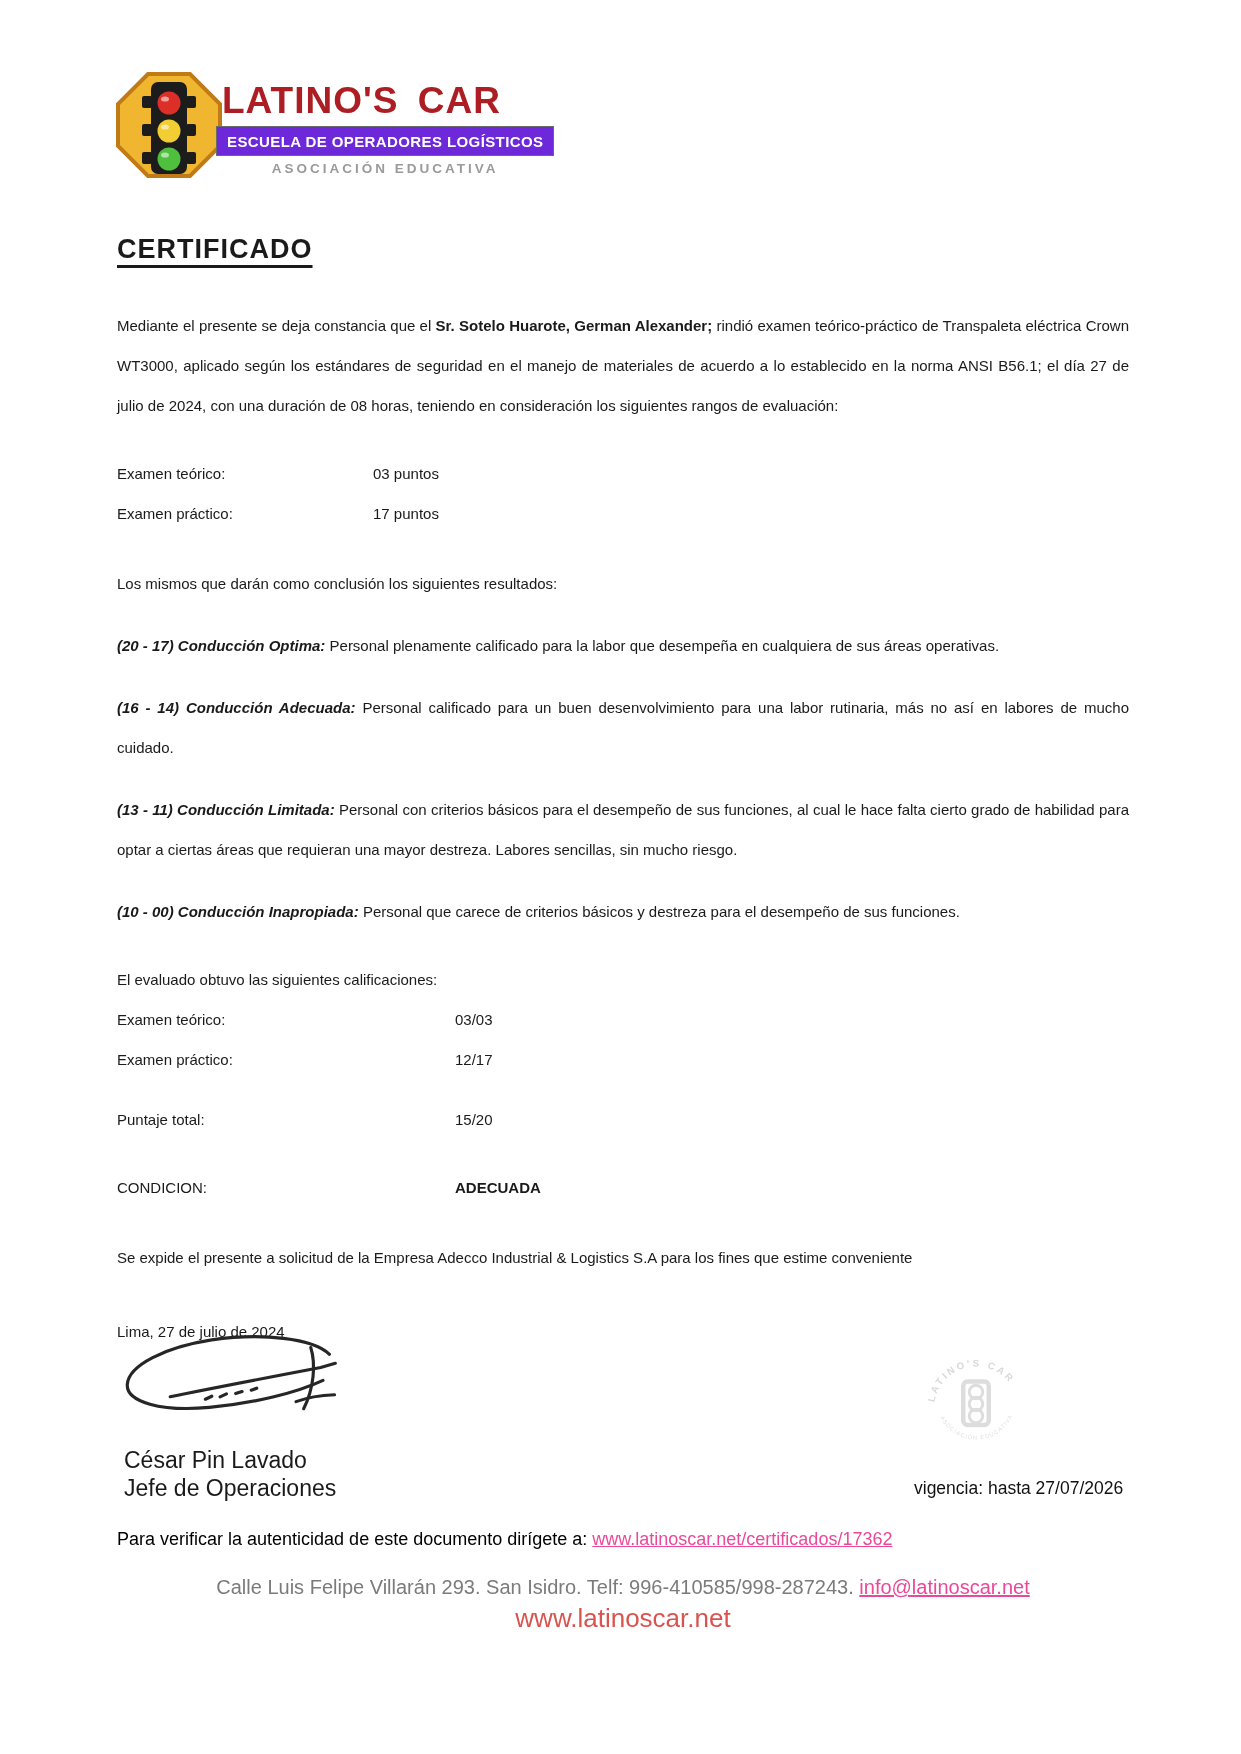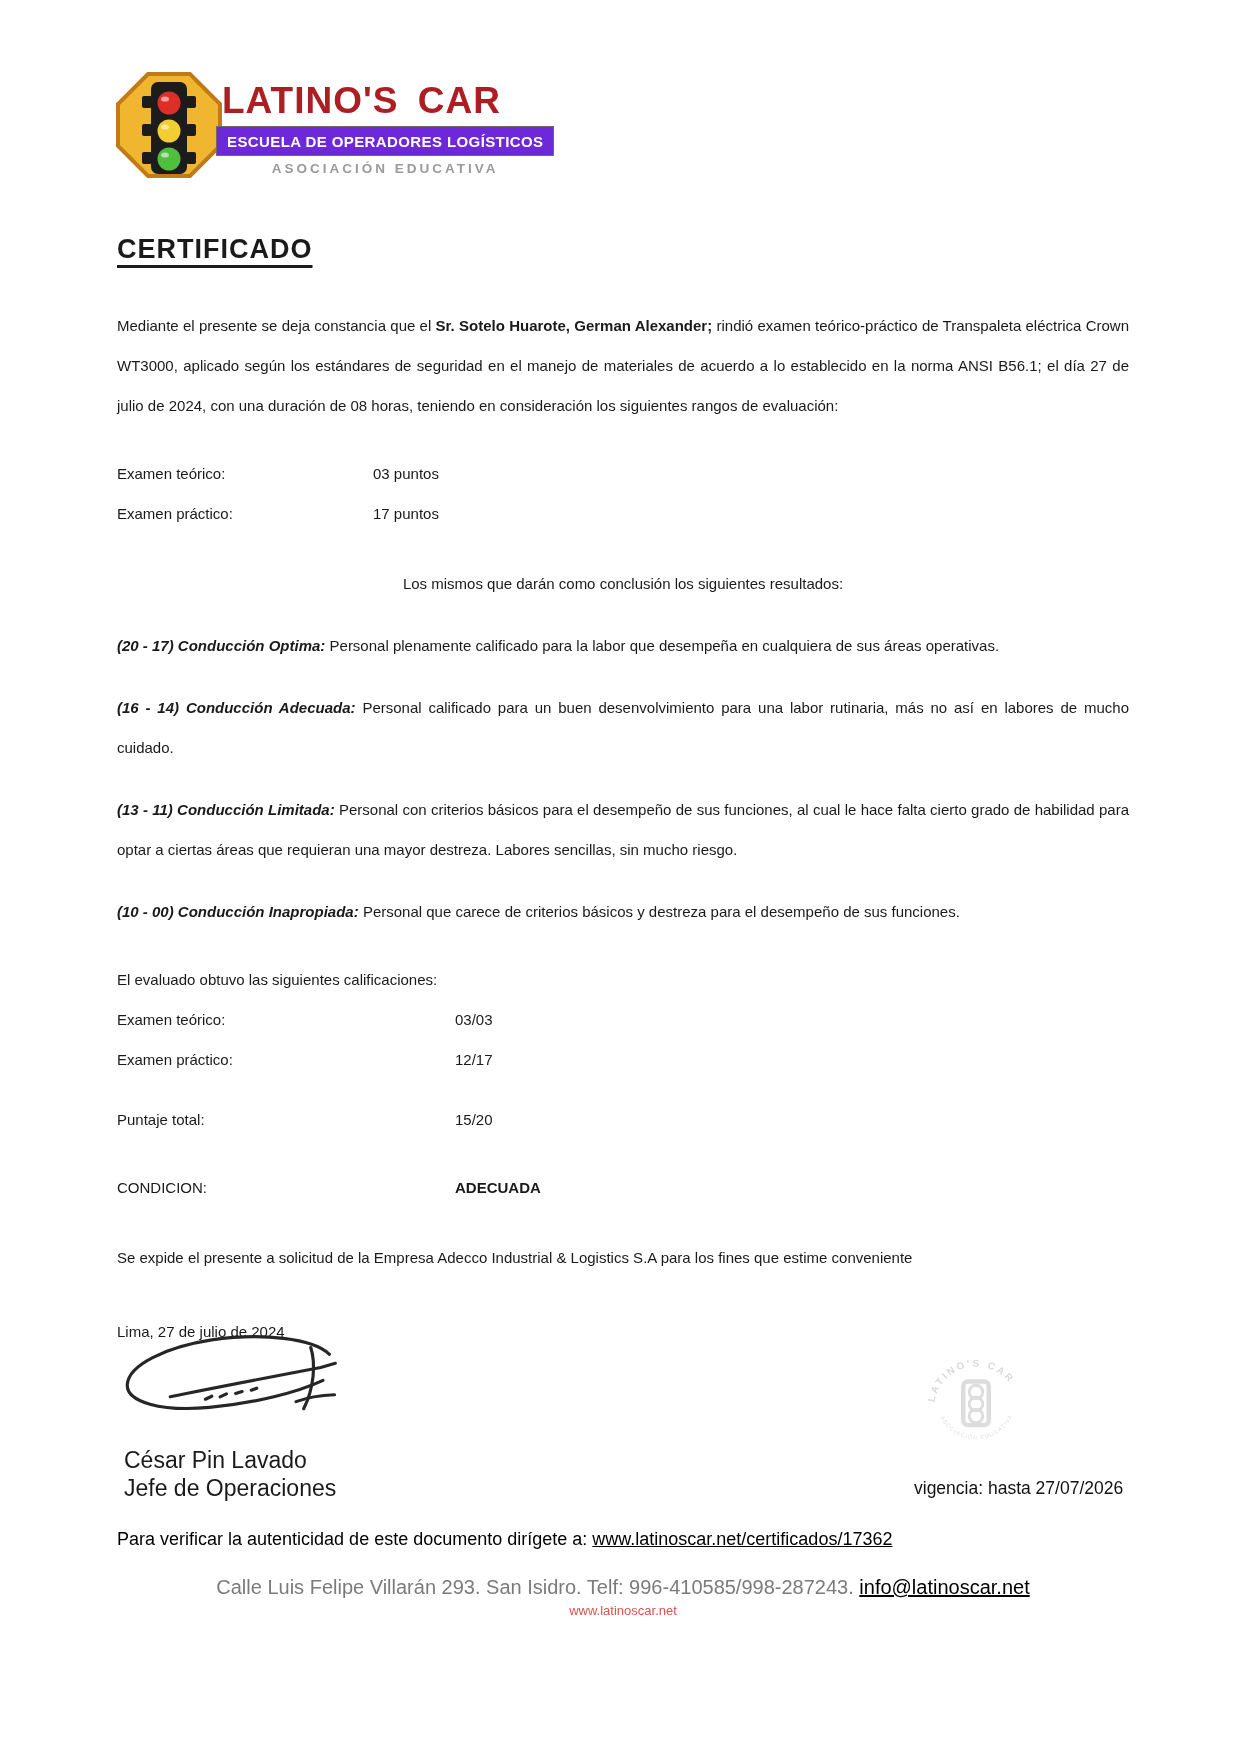--- a/index.html
+++ b/index.html
@@ -38,41 +38,41 @@
     text-decoration:underline; text-decoration-thickness:3px; text-underline-offset:7px;
   }
   
   .content {
     position:absolute; left:117px; top:306px; width:1012px;
     font-size:15px; line-height:40px;
   }
   .content p.just { text-align:justify; }
   .b { font-weight:bold; }
   .bi { font-weight:bold; font-style:italic; }
-  .gap28 { margin-top:28px; } .gap30 { margin-top:30px;text-align:center; }
+  .gap28 { margin-top:28px; } .gap30 { margin-top:30px; }
   .gap22 { margin-top:22px; } .gap20 { margin-top:20px; }
   .gap34 { margin-top:34px; }
   .row { display:flex; }
   .row .lab1 { width:256px; flex:0 0 auto; }
   .row .lab2 { width:338px; flex:0 0 auto; }
   
   .sig-img { position:absolute; left:116px; top:1326px; width:240px; height:100px; }
   .signer { position:absolute; left:124px; top:1446px; font-size:23px; line-height:28px; }
   .validity { position:absolute; left:914px; top:1478px; font-size:17.5px; color:#111; }
   .seal { position:absolute; left:916px; top:1344px; width:120px; height:120px; opacity:0.55; }
   
   .verify { position:absolute; left:117px; top:1529px; font-size:18px; color:#000; }
-  a.lnk { color:#000000; text-decoration:underline; cursor:pointer; }
+  a.lnk { color:#ec4899; text-decoration:underline; cursor:pointer; }
   .address {
     position:absolute; left:117px; width:1012px; top:1576px;
     text-align:center; font-size:20px; color:#7b7b7b;
   }
   .website {
     position:absolute; left:117px; width:1012px; top:1603px;
-    text-align:center; font-size:13px; color:#D9534F;
+    text-align:center; font-size:26px; color:#D9534F;
   }
 </style>
 </head>
 <body>
 
 <div class="page">
 
   <div class="logo">
     <svg class="octagon" viewBox="0 0 110 110">
       <polygon points="34,4 76,4 106,34 106,76 76,106 34,106 4,76 4,34" fill="#F1B62F" stroke="#C07B16" stroke-width="4"></polygon>

